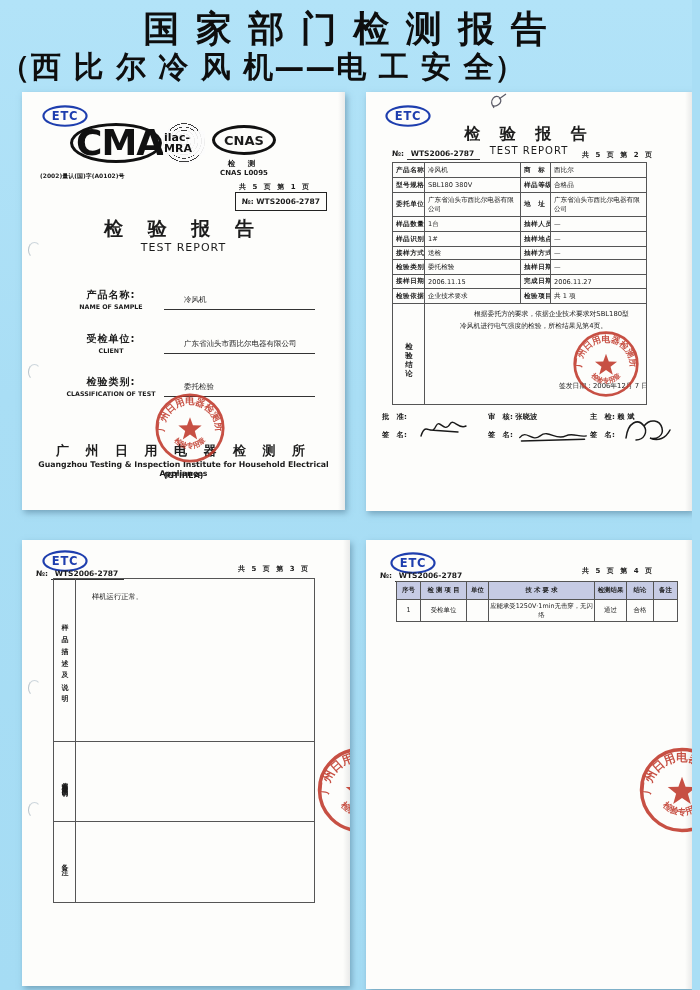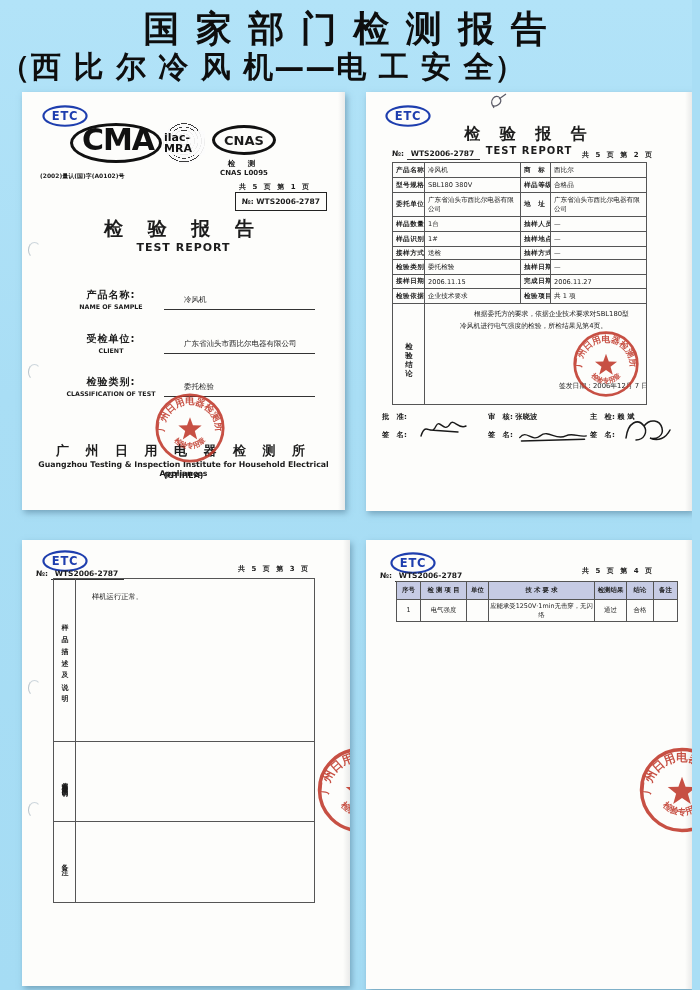--- a/index.html
+++ b/index.html
@@ -29,28 +29,28 @@
 
   .etc { position:absolute; }
   .pageno { position:absolute; font-size:7px; font-weight:bold; letter-spacing:2px; white-space:nowrap; }
   .noline { position:absolute; font-size:7.5px; font-weight:bold; white-space:nowrap; }
   .noline .u { border-bottom:1px solid #333; padding:0 6px 1px 4px; font-weight:bold; }
   .nobox { position:absolute; border:1px solid #222; font-size:7.5px; font-weight:bold;
            padding:4px 6px; white-space:nowrap; }
   .head-cn { position:absolute; left:0; right:0; text-align:center; font-size:19px;
              font-weight:bold; letter-spacing:9px; white-space:nowrap; }
   .head-en { position:absolute; left:0; right:0; text-align:center; font-size:11px;
-             font-weight:bold; letter-spacing:1px; }
+             font-weight:normal; letter-spacing:1px; }
 
   
   .cma { position:absolute; left:48px; top:24px; width:96px; height:52px; }
   .cma-ring { position:absolute; left:0; top:7px; width:92px; height:40px;
               border:3px solid #111; border-radius:50%; }
   .cma-text { position:absolute; left:6px; top:6px; width:84px; text-align:center;
-              font-size:30px; font-weight:bold; letter-spacing:-1px; color:#111; }
+              font-size:36px; font-weight:bold; letter-spacing:-1px; color:#111; }
   .cma-cert { position:absolute; left:18px; top:80px; font-size:6px; font-weight:bold; white-space:nowrap; }
   .ilac { position:absolute; left:141px; top:30px; width:42px; height:42px; border-radius:50%;
           background:repeating-radial-gradient(circle at 50% 45%, #3a3a3a 0 0.7px, #fafafa 0.7px 3.4px);
           display:flex; align-items:center; justify-content:center; }
   .ilac-label { background:rgba(252,252,252,.92); color:#111; font-size:11px; font-weight:bold;
                 padding:1px 1px; line-height:1; }
   .cnas-oval { position:absolute; left:190px; top:33px; width:64px; height:30px;
                border:3px solid #111; border-radius:50%; display:flex; align-items:center;
                justify-content:center; font-size:13px; font-weight:bold; letter-spacing:0px; }
   .cnas-sub1 { position:absolute; left:190px; top:67px; width:64px; text-align:center;
@@ -389,21 +389,21 @@
         <th>序号</th>
         <th>检 测 项 目</th>
         <th>单位</th>
         <th>技 术 要 求</th>
         <th>检测结果</th>
         <th>结论</th>
         <th>备注</th>
       </tr>
       <tr>
         <td>1</td>
-        <td>电气强度</td>
+        <td>受检单位</td>
         <td></td>
         <td>应能承受1250V·1min无击穿，无闪络</td>
         <td>通过</td>
         <td>合格</td>
         <td></td>
       </tr>
     </tbody>
       </table>
 
     <svg class="stamp" style="left:272px;top:206px" width="88" height="88" viewBox="0 0 100 100">

